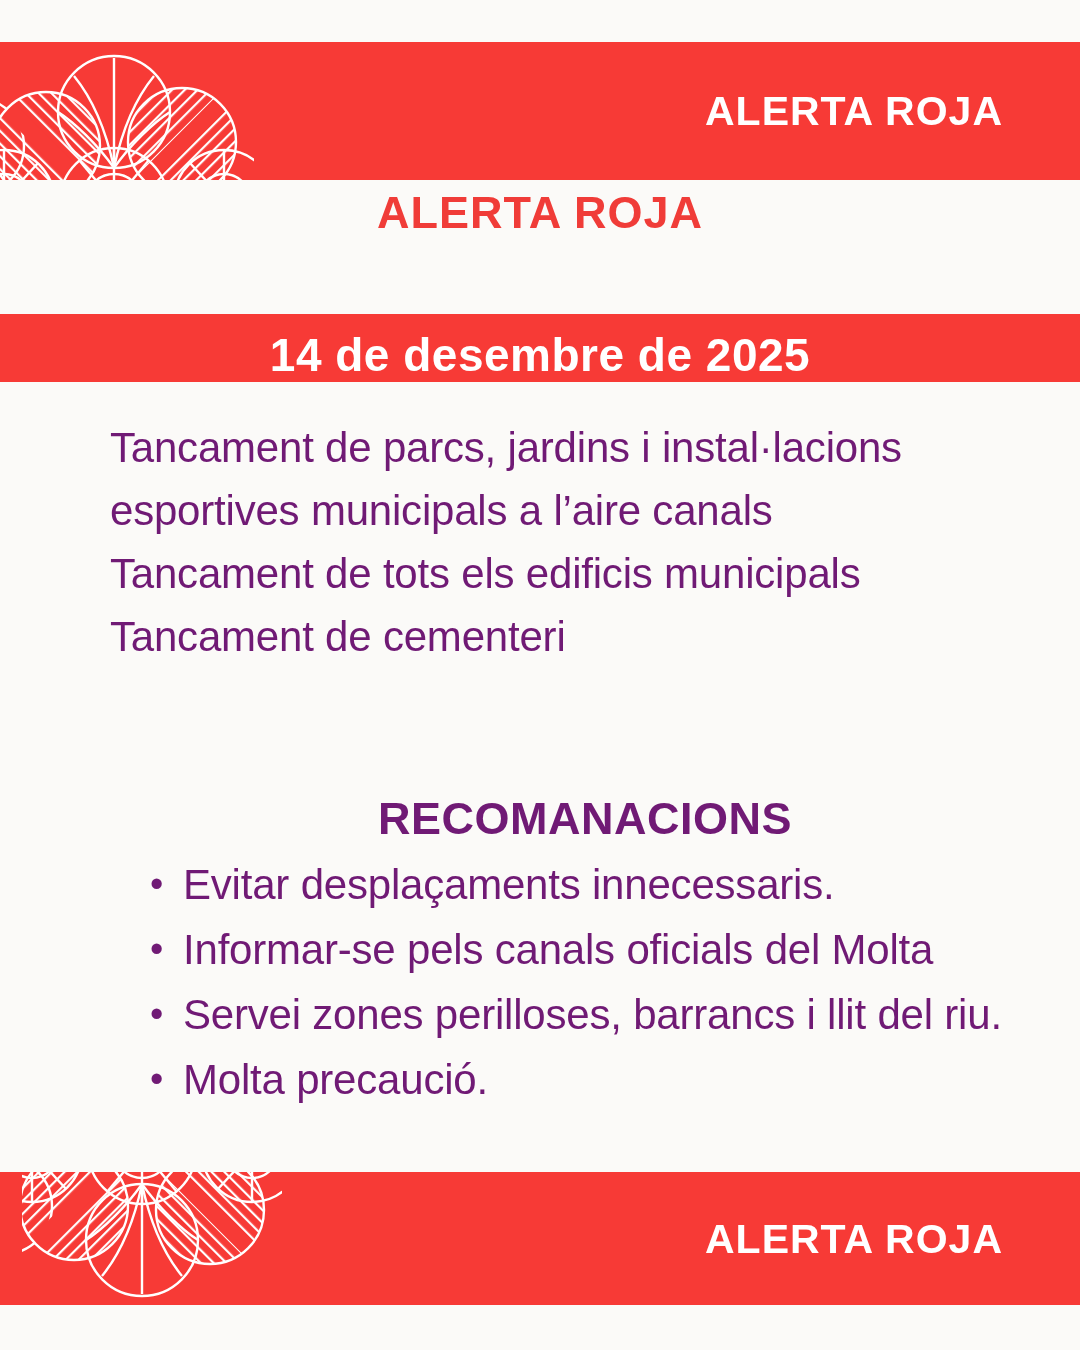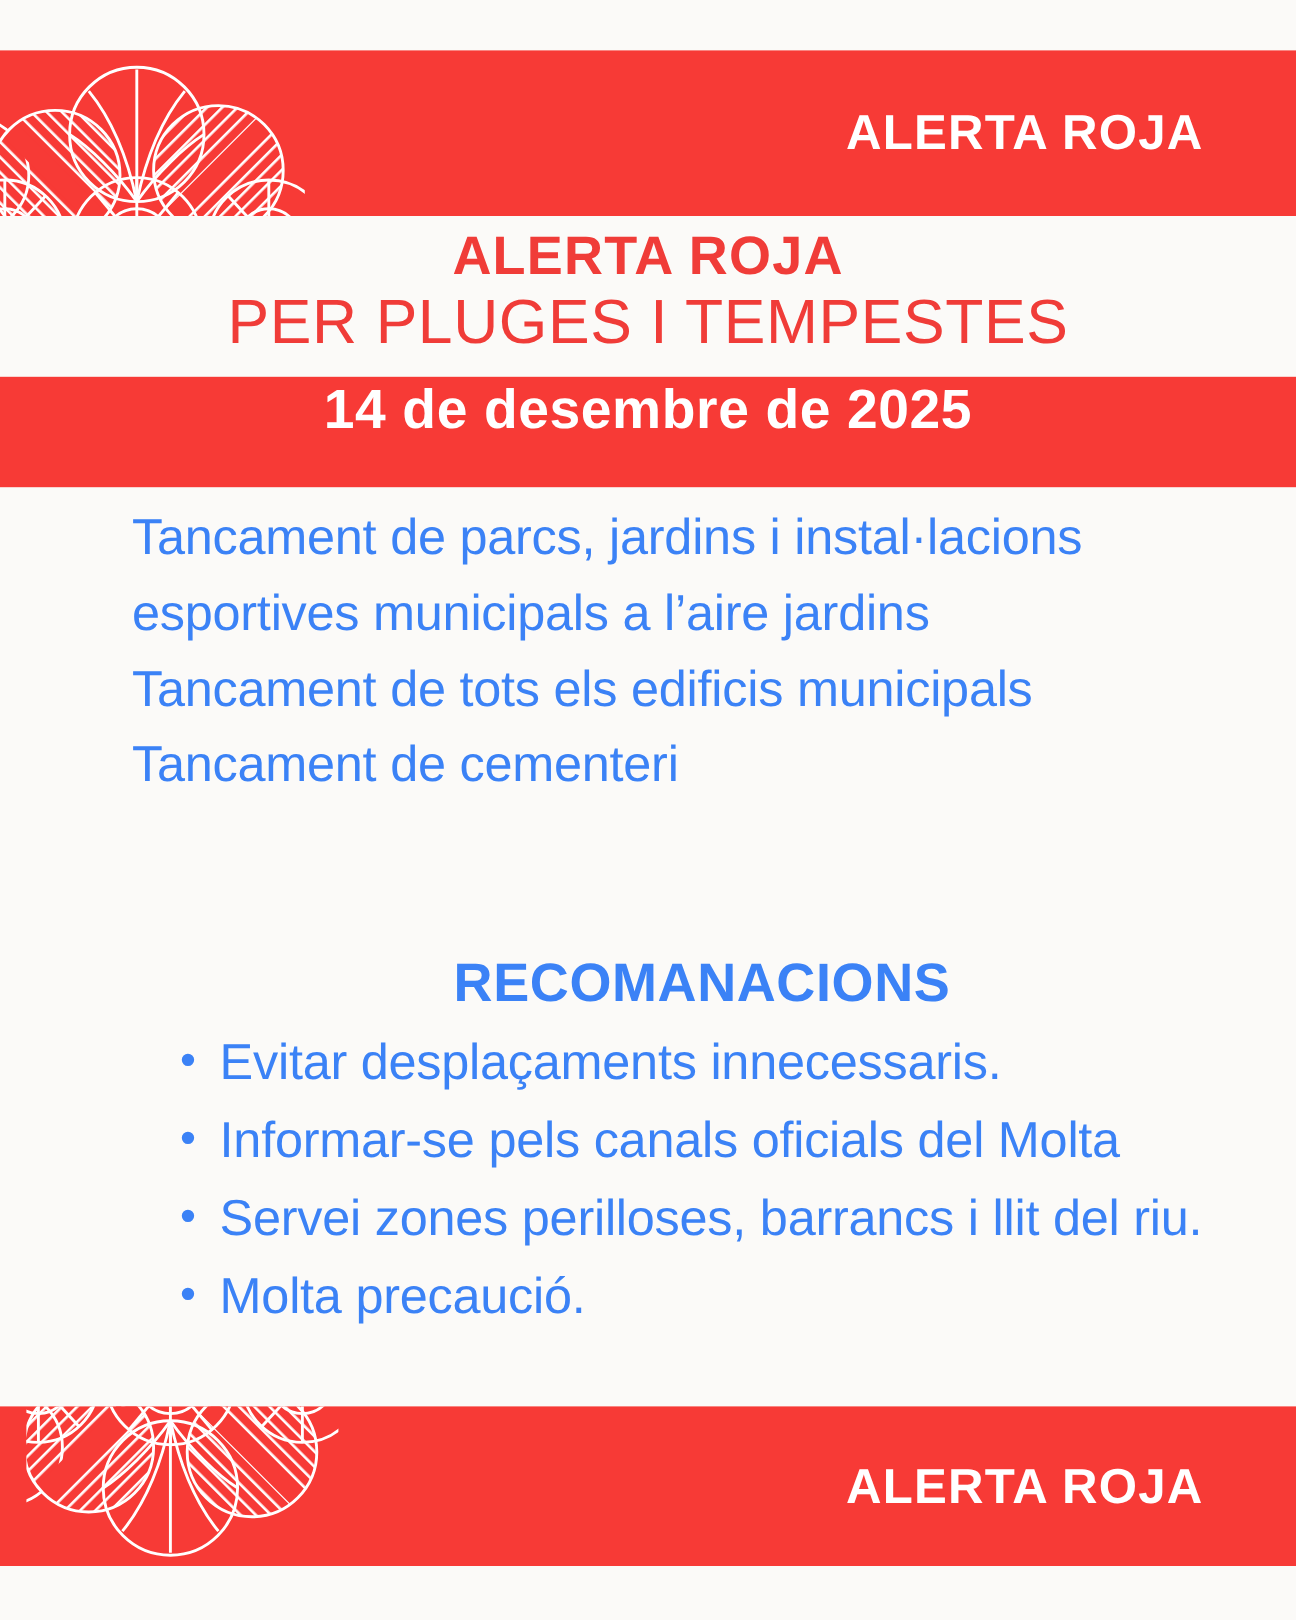--- a/index.html
+++ b/index.html
@@ -10,21 +10,21 @@
   }
   .page{
     position:relative;width:1080px;height:1350px;
     background:#fbfaf8;overflow:hidden;text-decoration:underline;
   }
   .red-band{
     position:absolute;left:0;right:0;
     background:#f73a36;overflow:hidden;
   }
   .band-top{top:42px;height:138px;}
-  .band-date{top:314px;height:92px;display:flex;align-items:flex-start;justify-content:center;}
+  .band-date{top:314px;height:68px;display:flex;align-items:flex-end;justify-content:center;}
   .band-bottom{top:1172px;height:133px;}
   .banner-label{
     position:absolute;right:77px;top:50%;transform:translateY(-50%);
     color:#ffffff;font-weight:bold;font-size:41px;letter-spacing:1px;
     white-space:nowrap;
   }
   .ornament{position:absolute;pointer-events:none;}
   .band-top .ornament{left:-6px;bottom:-2px;}
   .band-bottom .ornament{left:22px;top:-2px;transform:scaleY(-1);}
 
@@ -37,21 +37,21 @@
     line-height:54px;letter-spacing:1px;
   }
   .title-line2{
     margin:0;color:#f03c38;font-size:52px;font-weight:400;
     line-height:58px;letter-spacing:0.5px;
   }
   .date-label{
     color:#ffffff;font-weight:bold;font-size:46px;letter-spacing:0.5px;
   }
 
-  .body-area{position:absolute;top:392px;left:0;right:0;height:688px;color:#3b82f6;}
+  .body-area{position:absolute;top:392px;left:0;right:0;height:688px;color:#701a75;}
   .announce{
     position:absolute;top:24px;left:110px;margin:0;
     font-size:42px;line-height:63px;letter-spacing:-0.2px;
   }
   .announce span{display:block;white-space:nowrap;}
   .reco-heading{
     position:absolute;top:400px;left:0;width:100%;margin:0;
     box-sizing:border-box;padding-left:90px;text-align:center;
     font-size:45px;font-weight:bold;line-height:54px;letter-spacing:0.5px;
   }
@@ -145,31 +145,30 @@
 
   <header class="red-band band-top">
     <svg class="ornament" viewBox="0 0 260 132" width="260" height="132">
       <use href="#ornament-shape"></use>
     </svg>
     <span class="banner-label" data-bind="poster.top_banner.label">ALERTA ROJA</span>
   </header>
 
   <section class="title-block">
     <h1 class="title-line1" data-bind="poster.title.line1">ALERTA ROJA</h1>
-    <h2 class="title-line2" data-bind="poster.title.line2">PER PLUGES I TEMPESTES</h2>
   </section>
 
   <div class="red-band band-date">
     <span class="date-label" data-bind="poster.date_banner.label">14 de desembre de 2025</span>
   </div>
 
   <main class="body-area">
     <p class="announce">
       <span data-bind="poster.announcement.lines.0">Tancament de parcs, jardins i instal·lacions</span>
-      <span data-bind="poster.announcement.lines.1">esportives municipals a l’aire jardins</span>
+      <span data-bind="poster.announcement.lines.1">esportives municipals a l’aire canals</span>
       <span data-bind="poster.announcement.lines.4">Tancament de tots els edificis municipals</span>
       <span data-bind="poster.announcement.lines.3">Tancament de cementeri</span>
     </p>
 
     <h3 class="reco-heading" data-bind="poster.recommendations.heading">RECOMANACIONS</h3>
 
     <ul class="reco-list">
       <li>
         <span class="dot" data-bind="poster.recommendations.bullet_glyph">•</span>
         <span data-bind="poster.recommendations.items.0.lines.0">Evitar desplaçaments innecessaris.</span>

